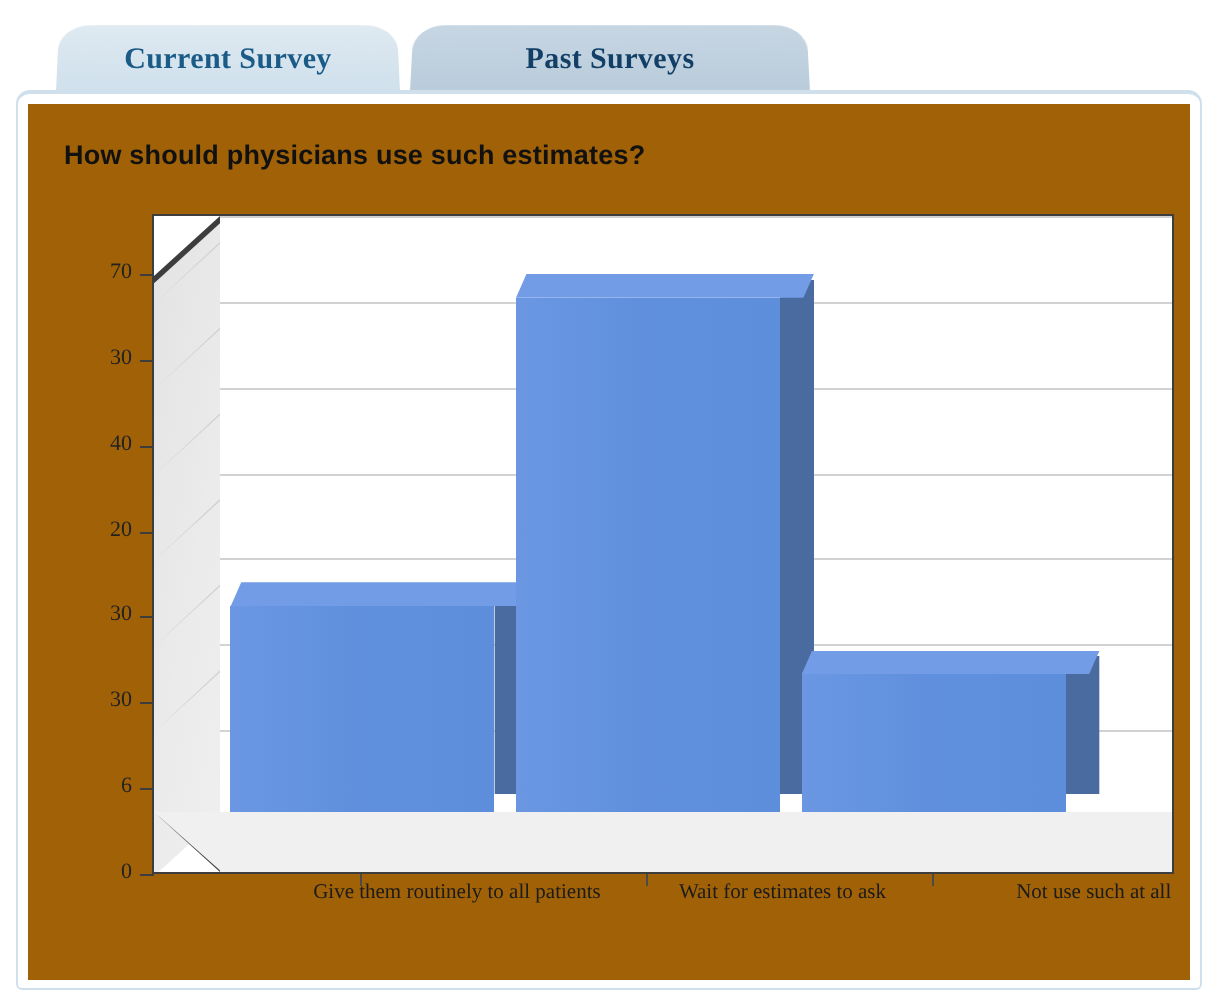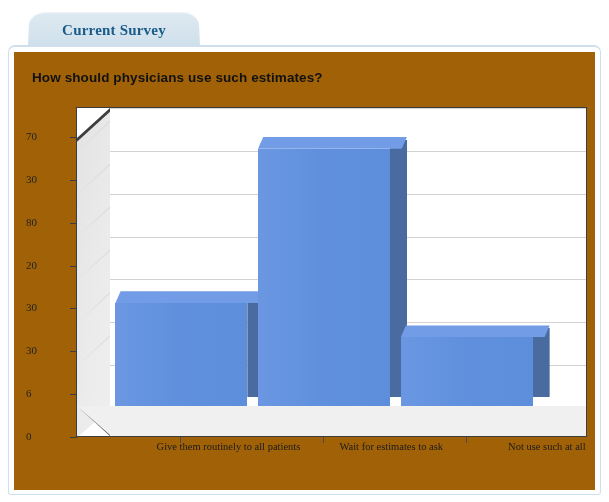--- a/index.html
+++ b/index.html
@@ -204,21 +204,21 @@
   .ytick {
     position: absolute;
     left: 44px;
     width: 7px;
     height: 1px;
     background: #3d3d3d;
   }
   .ylabel {
     position: absolute;
     width: 40px;
-    text-align: left;
+    text-align: right;
     font-family: "Liberation Serif", serif;
     font-size: 11px;
     color: #222222;
   }
 
   
   .xlabel {
     position: absolute;
     top: 334px;
     font-family: "Liberation Serif", serif;
@@ -264,20 +264,24 @@
     clip-path: polygon(0 100%, 3.55% 0, 100% 0, 96.45% 100%);
   }
 </style>
 </head>
 <body>
 
 <div class="tabstrip">
   <div class="tab" id="tab-current">
     <span class="tabskin"></span>
     <span class="tablabel">Current Survey</span>
+  </div>
+  <div class="tab" id="tab-past">
+    <span class="tabskin"></span>
+    <span class="tablabel">Past Surveys</span>
   </div>
 </div>
 
 <div class="panel">
   <div class="panel-inner">
 
     <div class="chart-title">How should physicians use such estimates?</div>
 
     <div class="chart-frame">
 
@@ -287,21 +291,21 @@
           <div class="ylabel" style="left: 0px; top: 323px;">0</div>
           <div class="ytick" style="top: 287.143px;"></div>
           <div class="ylabel" style="left: 0px; top: 280.143px;">6</div>
           <div class="ytick" style="top: 244.286px;"></div>
           <div class="ylabel" style="left: 0px; top: 237.286px;">30</div>
           <div class="ytick" style="top: 201.429px;"></div>
           <div class="ylabel" style="left: 0px; top: 194.429px;">30</div>
           <div class="ytick" style="top: 158.571px;"></div>
           <div class="ylabel" style="left: 0px; top: 151.571px;">20</div>
           <div class="ytick" style="top: 115.714px;"></div>
-          <div class="ylabel" style="left: 0px; top: 108.714px;">80</div>
+          <div class="ylabel" style="left: 0px; top: 108.714px;">40</div>
           <div class="ytick" style="top: 72.8571px;"></div>
           <div class="ylabel" style="left: 0px; top: 65.8571px;">30</div>
           <div class="ytick" style="top: 30px;"></div>
           <div class="ylabel" style="left: 0px; top: 23px;">70</div>
         </div>
 
       <div class="chart-box">
 
         <div class="wall">
           <div class="wall-shape"></div>

